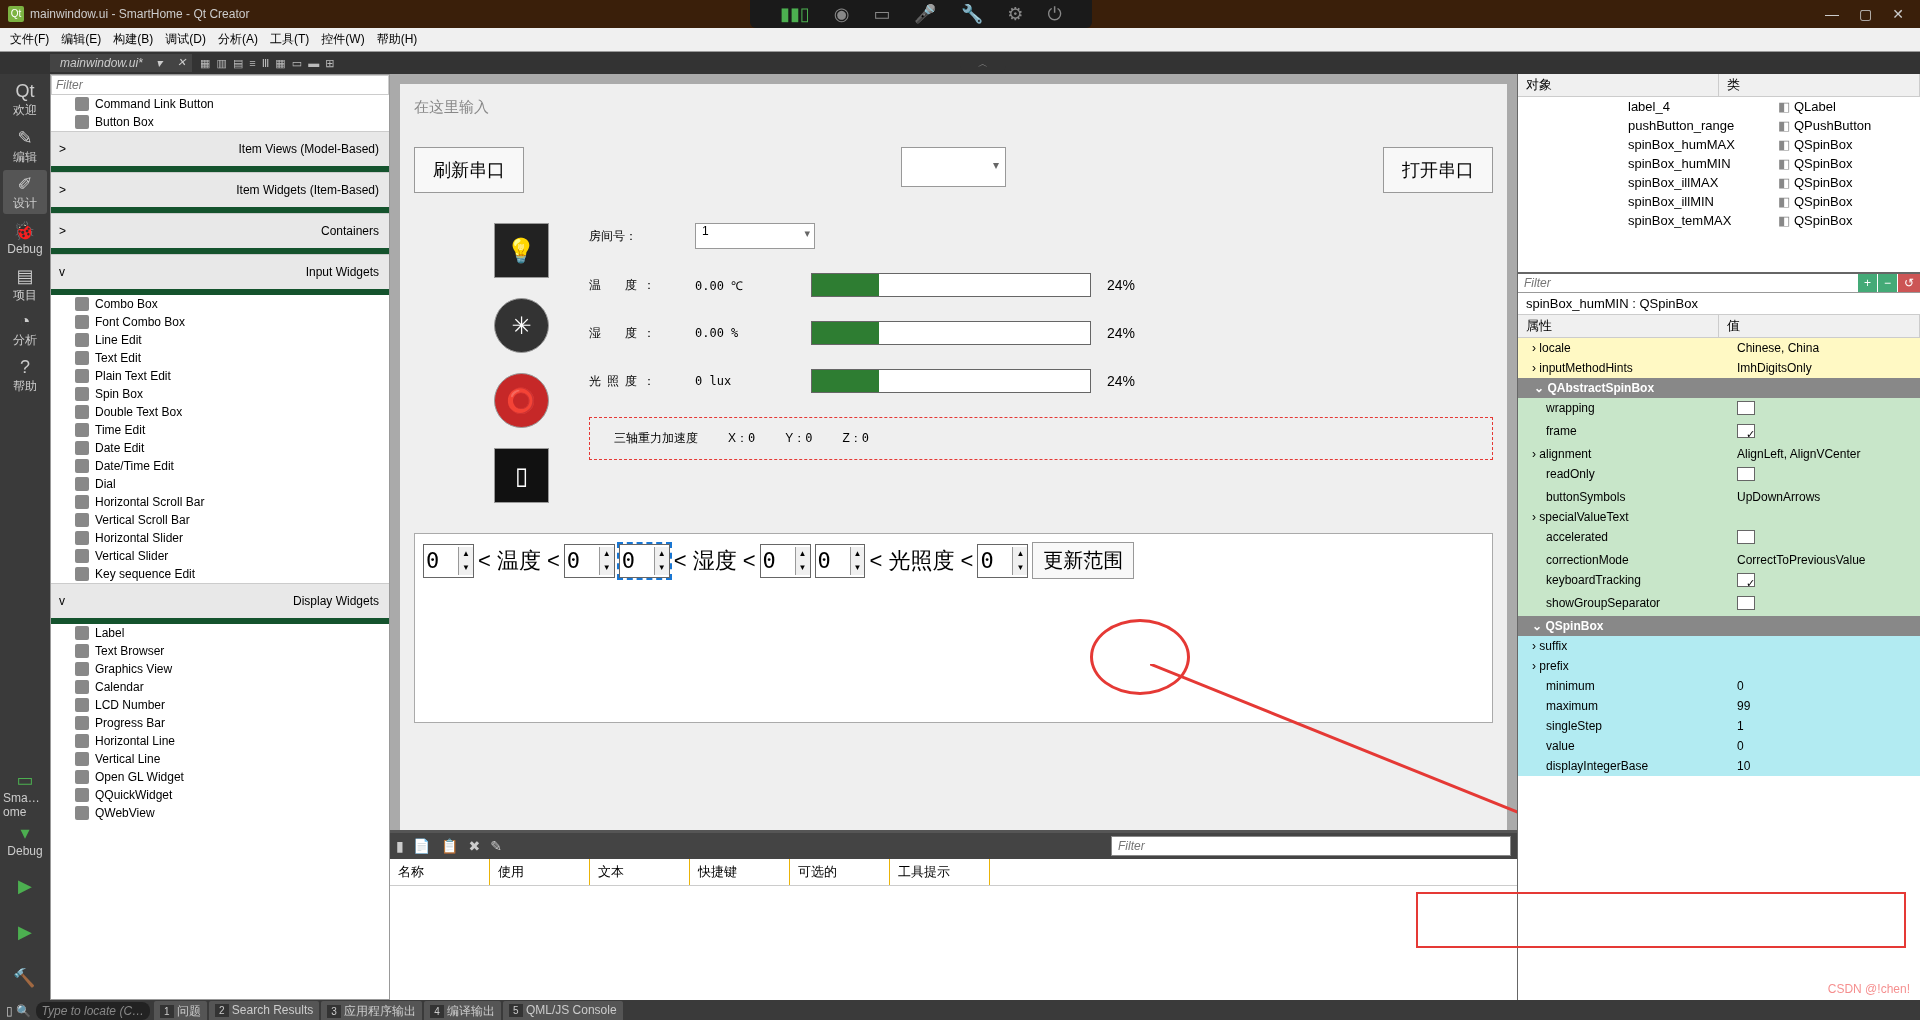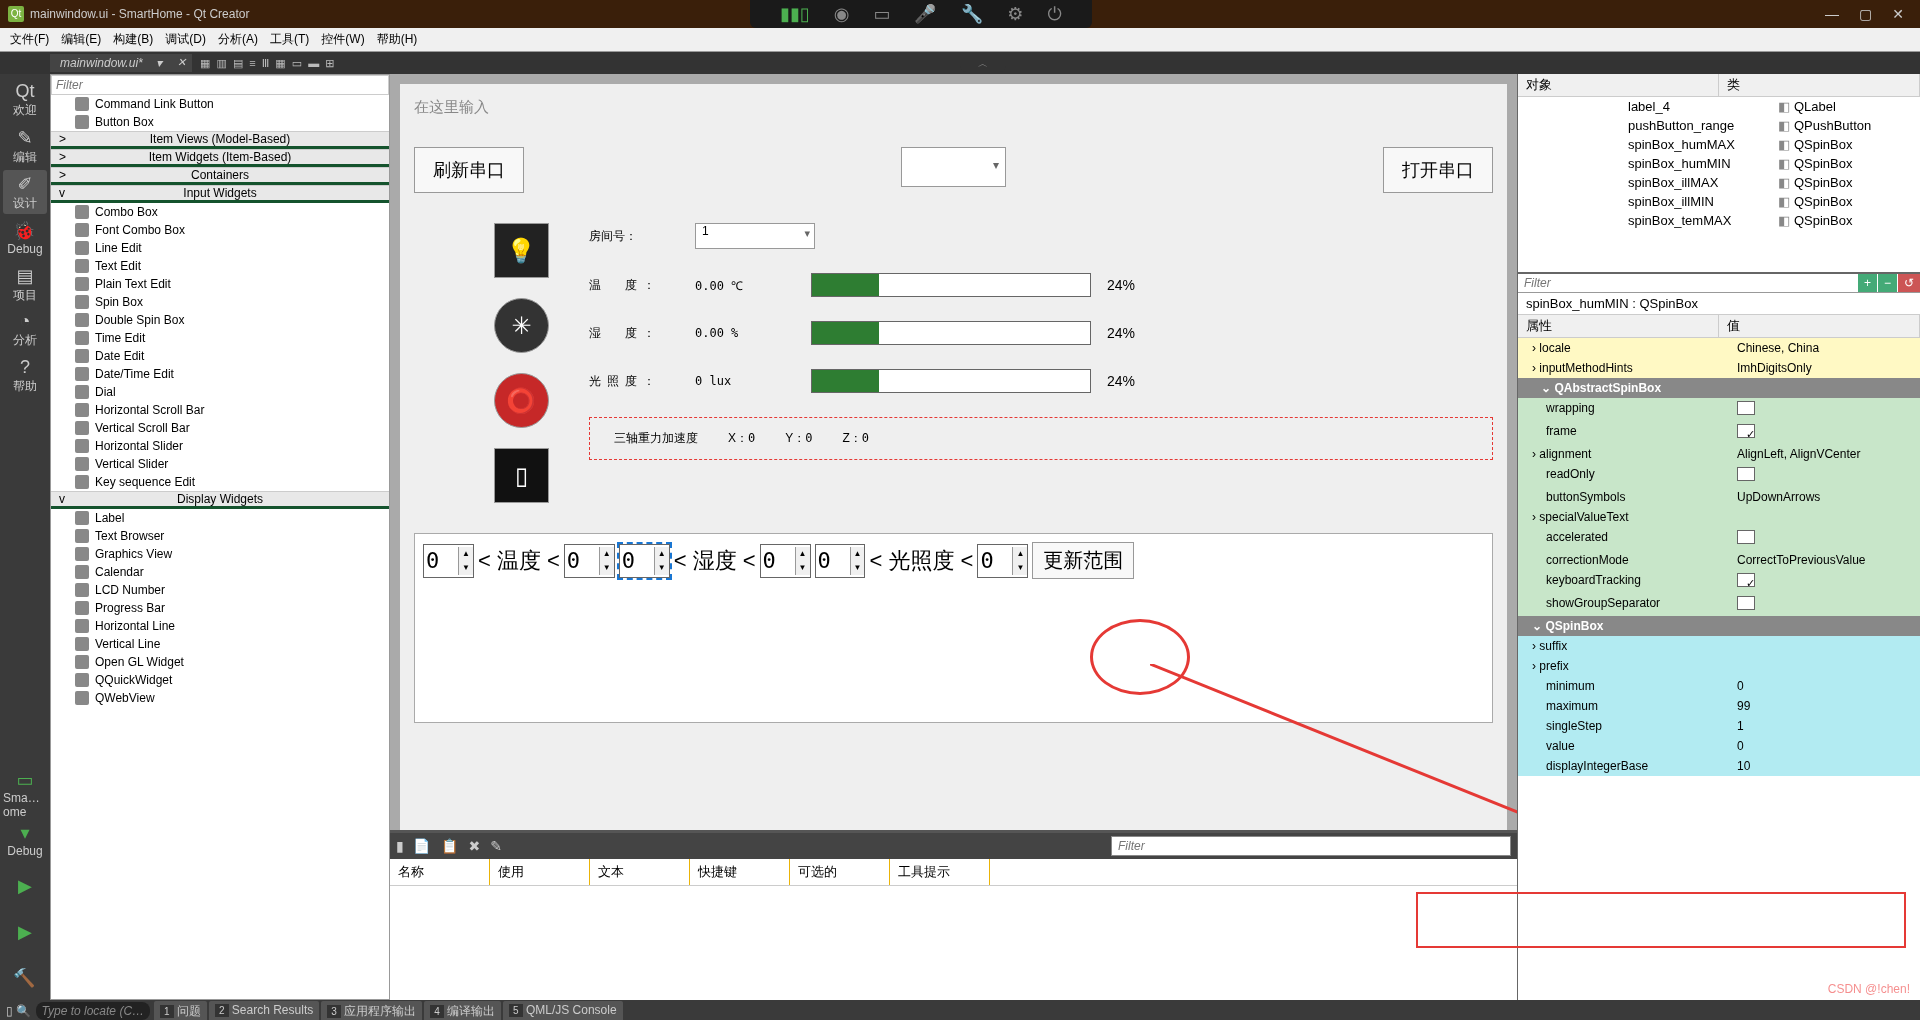--- a/index.html
+++ b/index.html
@@ -19,21 +19,21 @@
 .tabbar .tools{display:flex;gap:6px;padding:0 8px}
 .tabbar .tools span{color:#bbb;font-size:11px}
 .main{display:flex;height:926px}
 .leftbar{width:50px;background:#3a3a3a;display:flex;flex-direction:column;align-items:center;padding-top:4px;gap:2px}
 .leftbar .btn{width:44px;height:44px;display:flex;flex-direction:column;align-items:center;justify-content:center;color:#ccc;font-size:10px;cursor:pointer;border-radius:3px}
 .leftbar .btn.active{background:#555}
 .leftbar .btn .ic{font-size:18px}
 .widgetbox{width:340px;background:#fff;border:1px solid #999;display:flex;flex-direction:column}
 .widgetbox input.filter{width:100%;padding:2px 4px;border:1px solid #ccc;font-style:italic;color:#888}
 .widgetbox .list{flex:1;overflow-y:auto;overflow-x:hidden}
-.widgetbox .cat{background:#e8e8e8;text-align:center;padding:0;border-top:1px solid #ccc;border-bottom:3px solid #14532d;position:relative;cursor:pointer}
+.widgetbox .cat{background:#e8e8e8;text-align:right;padding:10px;border-top:1px solid #ccc;border-bottom:6px solid #14532d;position:relative;cursor:pointer}
 .widgetbox .cat::before{content:">";position:absolute;left:8px}
 .widgetbox .cat.open::before{content:"v"}
 .widgetbox .item{padding:2px 4px 2px 24px;cursor:pointer;display:flex;align-items:center;gap:6px;white-space:nowrap}
 .widgetbox .item .ic{width:14px;height:14px;display:inline-block;background:#888;border-radius:2px}
 .center{flex:1;background:#888;display:flex;flex-direction:column;position:relative}
 .form-canvas{flex:1;background:#aaa;padding:10px;position:relative;overflow:hidden}
 .form{background:#efefef;width:100%;height:770px;padding:14px;position:relative}
 .form .placeholder{color:#888;font-size:15px}
 .top-controls{display:flex;gap:30px;justify-content:space-between;margin-top:30px}
 .qbtn{padding:10px 18px;background:#f8f8f8;border:1px solid #999;font-size:18px}
@@ -248,21 +248,21 @@
         <div class="item">
           <span class="ic"></span>
           <span>Plain Text Edit</span>
         </div>
         <div class="item">
           <span class="ic"></span>
           <span>Spin Box</span>
         </div>
         <div class="item">
           <span class="ic"></span>
-          <span>Double Spin Box</span>
+          <span>Double Text Box</span>
         </div>
         <div class="item">
           <span class="ic"></span>
           <span>Time Edit</span>
         </div>
         <div class="item">
           <span class="ic"></span>
           <span>Date Edit</span>
         </div>
         <div class="item">
@@ -517,21 +517,21 @@
     <div class="prop-list" id="proplist">
         <div class="prow yellow">
           <span class="k exp">locale</span>
           <span>Chinese, China</span>
         </div>
         <div class="prow yellow">
           <span class="k exp">inputMethodHints</span>
           <span>ImhDigitsOnly</span>
         </div>
         <div class="prow grouphdr">
-          <span style="padding-left:23px">⌄ QAbstractSpinBox</span>
+          <span style="padding-left:16px">⌄ QAbstractSpinBox</span>
           <span></span>
         </div>
         <div class="prow green">
           <span class="k">wrapping</span>
           <span><span class="chk"></span></span>
         </div>
         <div class="prow green">
           <span class="k">frame</span>
           <span><span class="chk">✓</span></span>
         </div>

